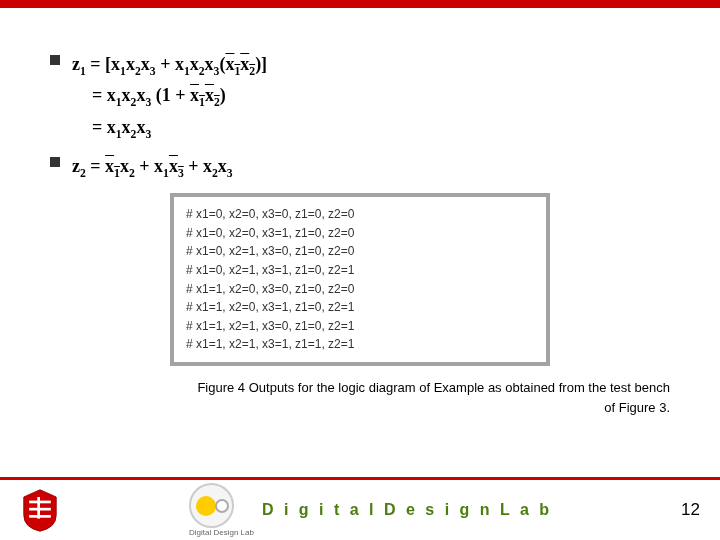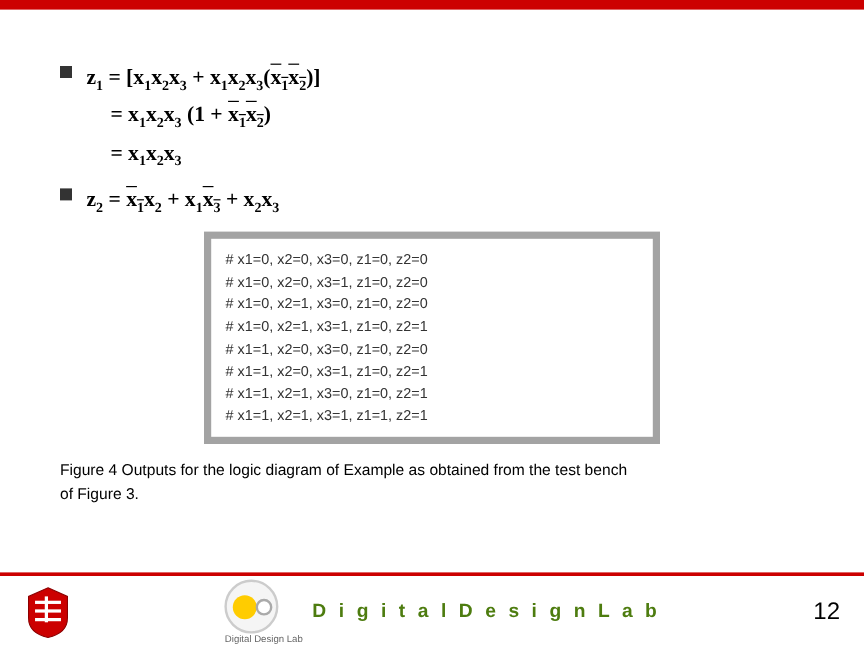--- a/index.html
+++ b/index.html
@@ -75,35 +75,35 @@
       line-height: 1.6;
       color: #000000;
       font-family: 'Times New Roman', serif;
     }
 
     
     .table-container {
       margin-top: 10px;
       margin-left: 120px;
       margin-right: 120px;
-      border: 6px solid #a3a3a3;
+      border: 4px solid #a3a3a3;
       padding: 8px 12px;
     }
 
     .table-row-text {
       font-size: 12px;
       line-height: 1.55;
       color: #333333;
       font-family: Arial, sans-serif;
     }
 
     
     .figure-caption {
       margin-top: 12px;
-      text-align: left;
+      text-align: right;
       font-size: 13px;
       line-height: 1.5;
       color: #000000;
       font-family: Arial, sans-serif;
     }
 
     
     .footer {
       position: absolute;
       bottom: 0;
@@ -163,21 +163,21 @@
 
     .lab-name {
       font-size: 16px;
       letter-spacing: 3px;
       color: #4d7c0f;
       font-family: Arial, sans-serif;
       font-weight: bold;
     }
 
     .page-number {
-      font-size: 20px;
+      font-size: 17px;
       color: #000000;
       font-family: Arial, sans-serif;
     }
 
     sub {
       font-size: 0.65em;
     }
   </style>
 </head>
 <body>

